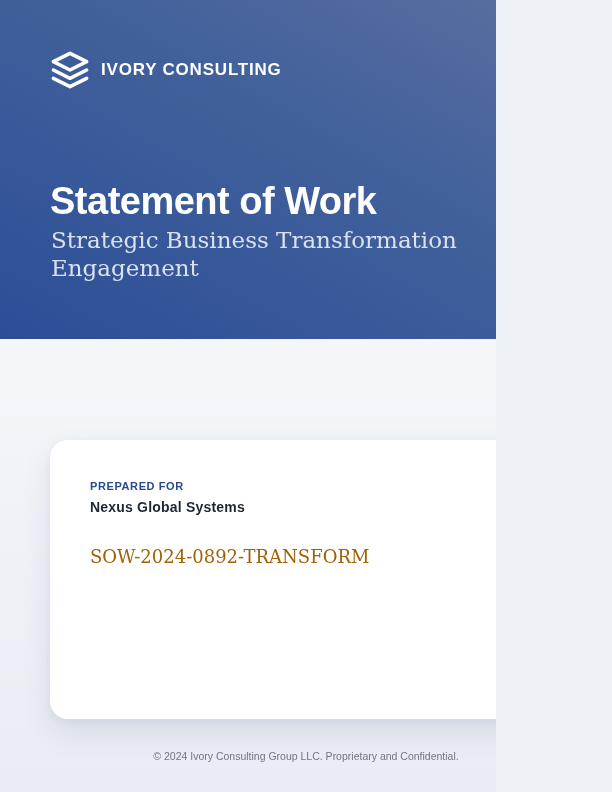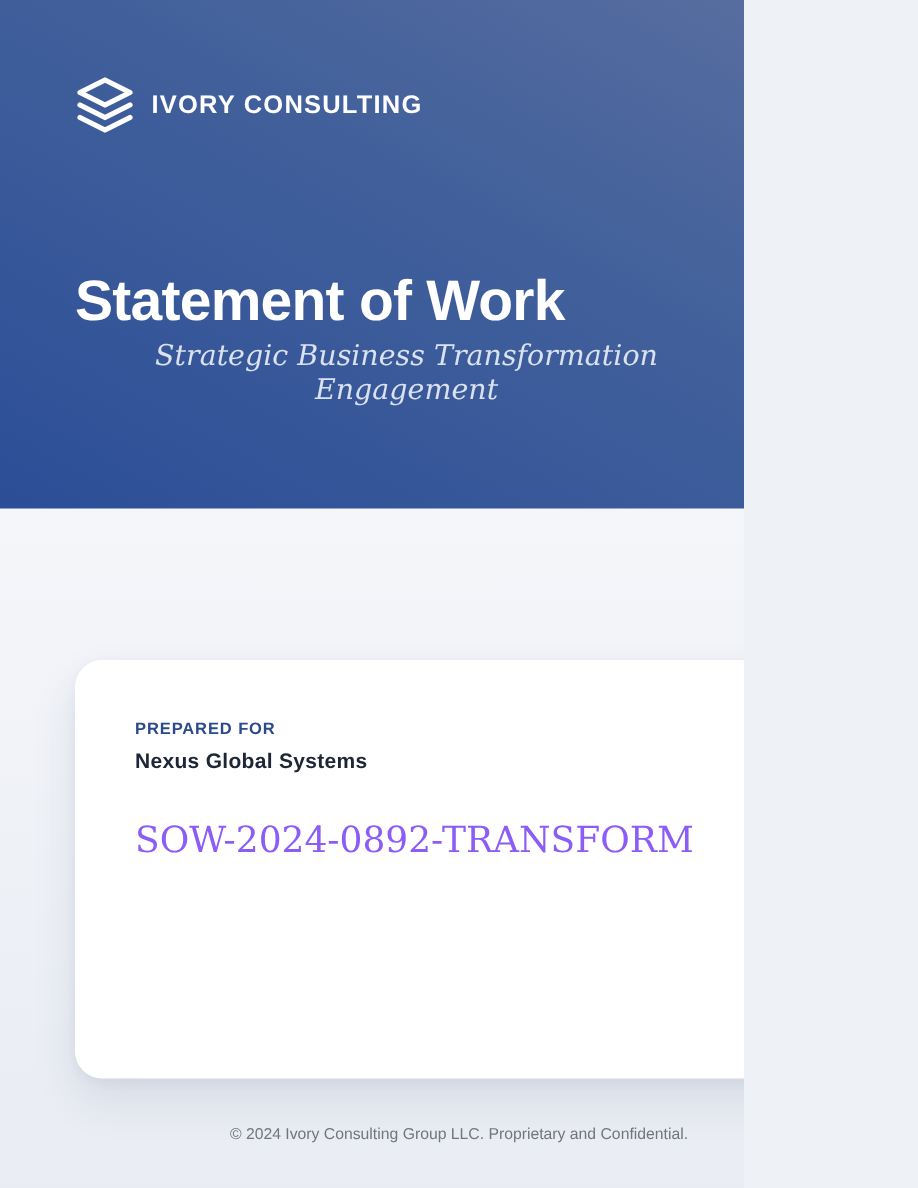--- a/index.html
+++ b/index.html
@@ -49,25 +49,23 @@
     font-weight: 700;
     letter-spacing: -0.5px;
     line-height: 1.05;
     margin-top: 24px;
   }
   .hero-subtitle {
     position: absolute;
     top: 226px; left: 51px;
     width: 440px;
     font-family: "DejaVu Serif", "Liberation Serif", serif;
-    font-style: italic;
-    font-size: 19px;
+    font-size: 23px;
     line-height: 1.22;
     color: #dae1ef;
-    text-align: center;
   }
 
   
   .info-card {
     position: absolute;
     top: 440px; left: 50px;
     width: 512px;
     height: 279px;
     background: #ffffff;
     border-radius: 18px;
@@ -83,22 +81,22 @@
     margin-bottom: 7px;
   }
   .field-value-sans {
     font-size: 14px;
     font-weight: 700;
     color: #1d2634;
     letter-spacing: 0.2px;
   }
   .field-value-serif {
     font-family: "DejaVu Serif", "Liberation Serif", serif;
-    font-size: 24px;
-    color: #8b5cf6;
+    font-size: 18px;
+    color: #a16207;
   }
 
   
   .footer {
     position: absolute;
     top: 750px; left: 0;
     width: 612px;
     text-align: center;
     font-size: 10.5px;
     color: #6f7680;

